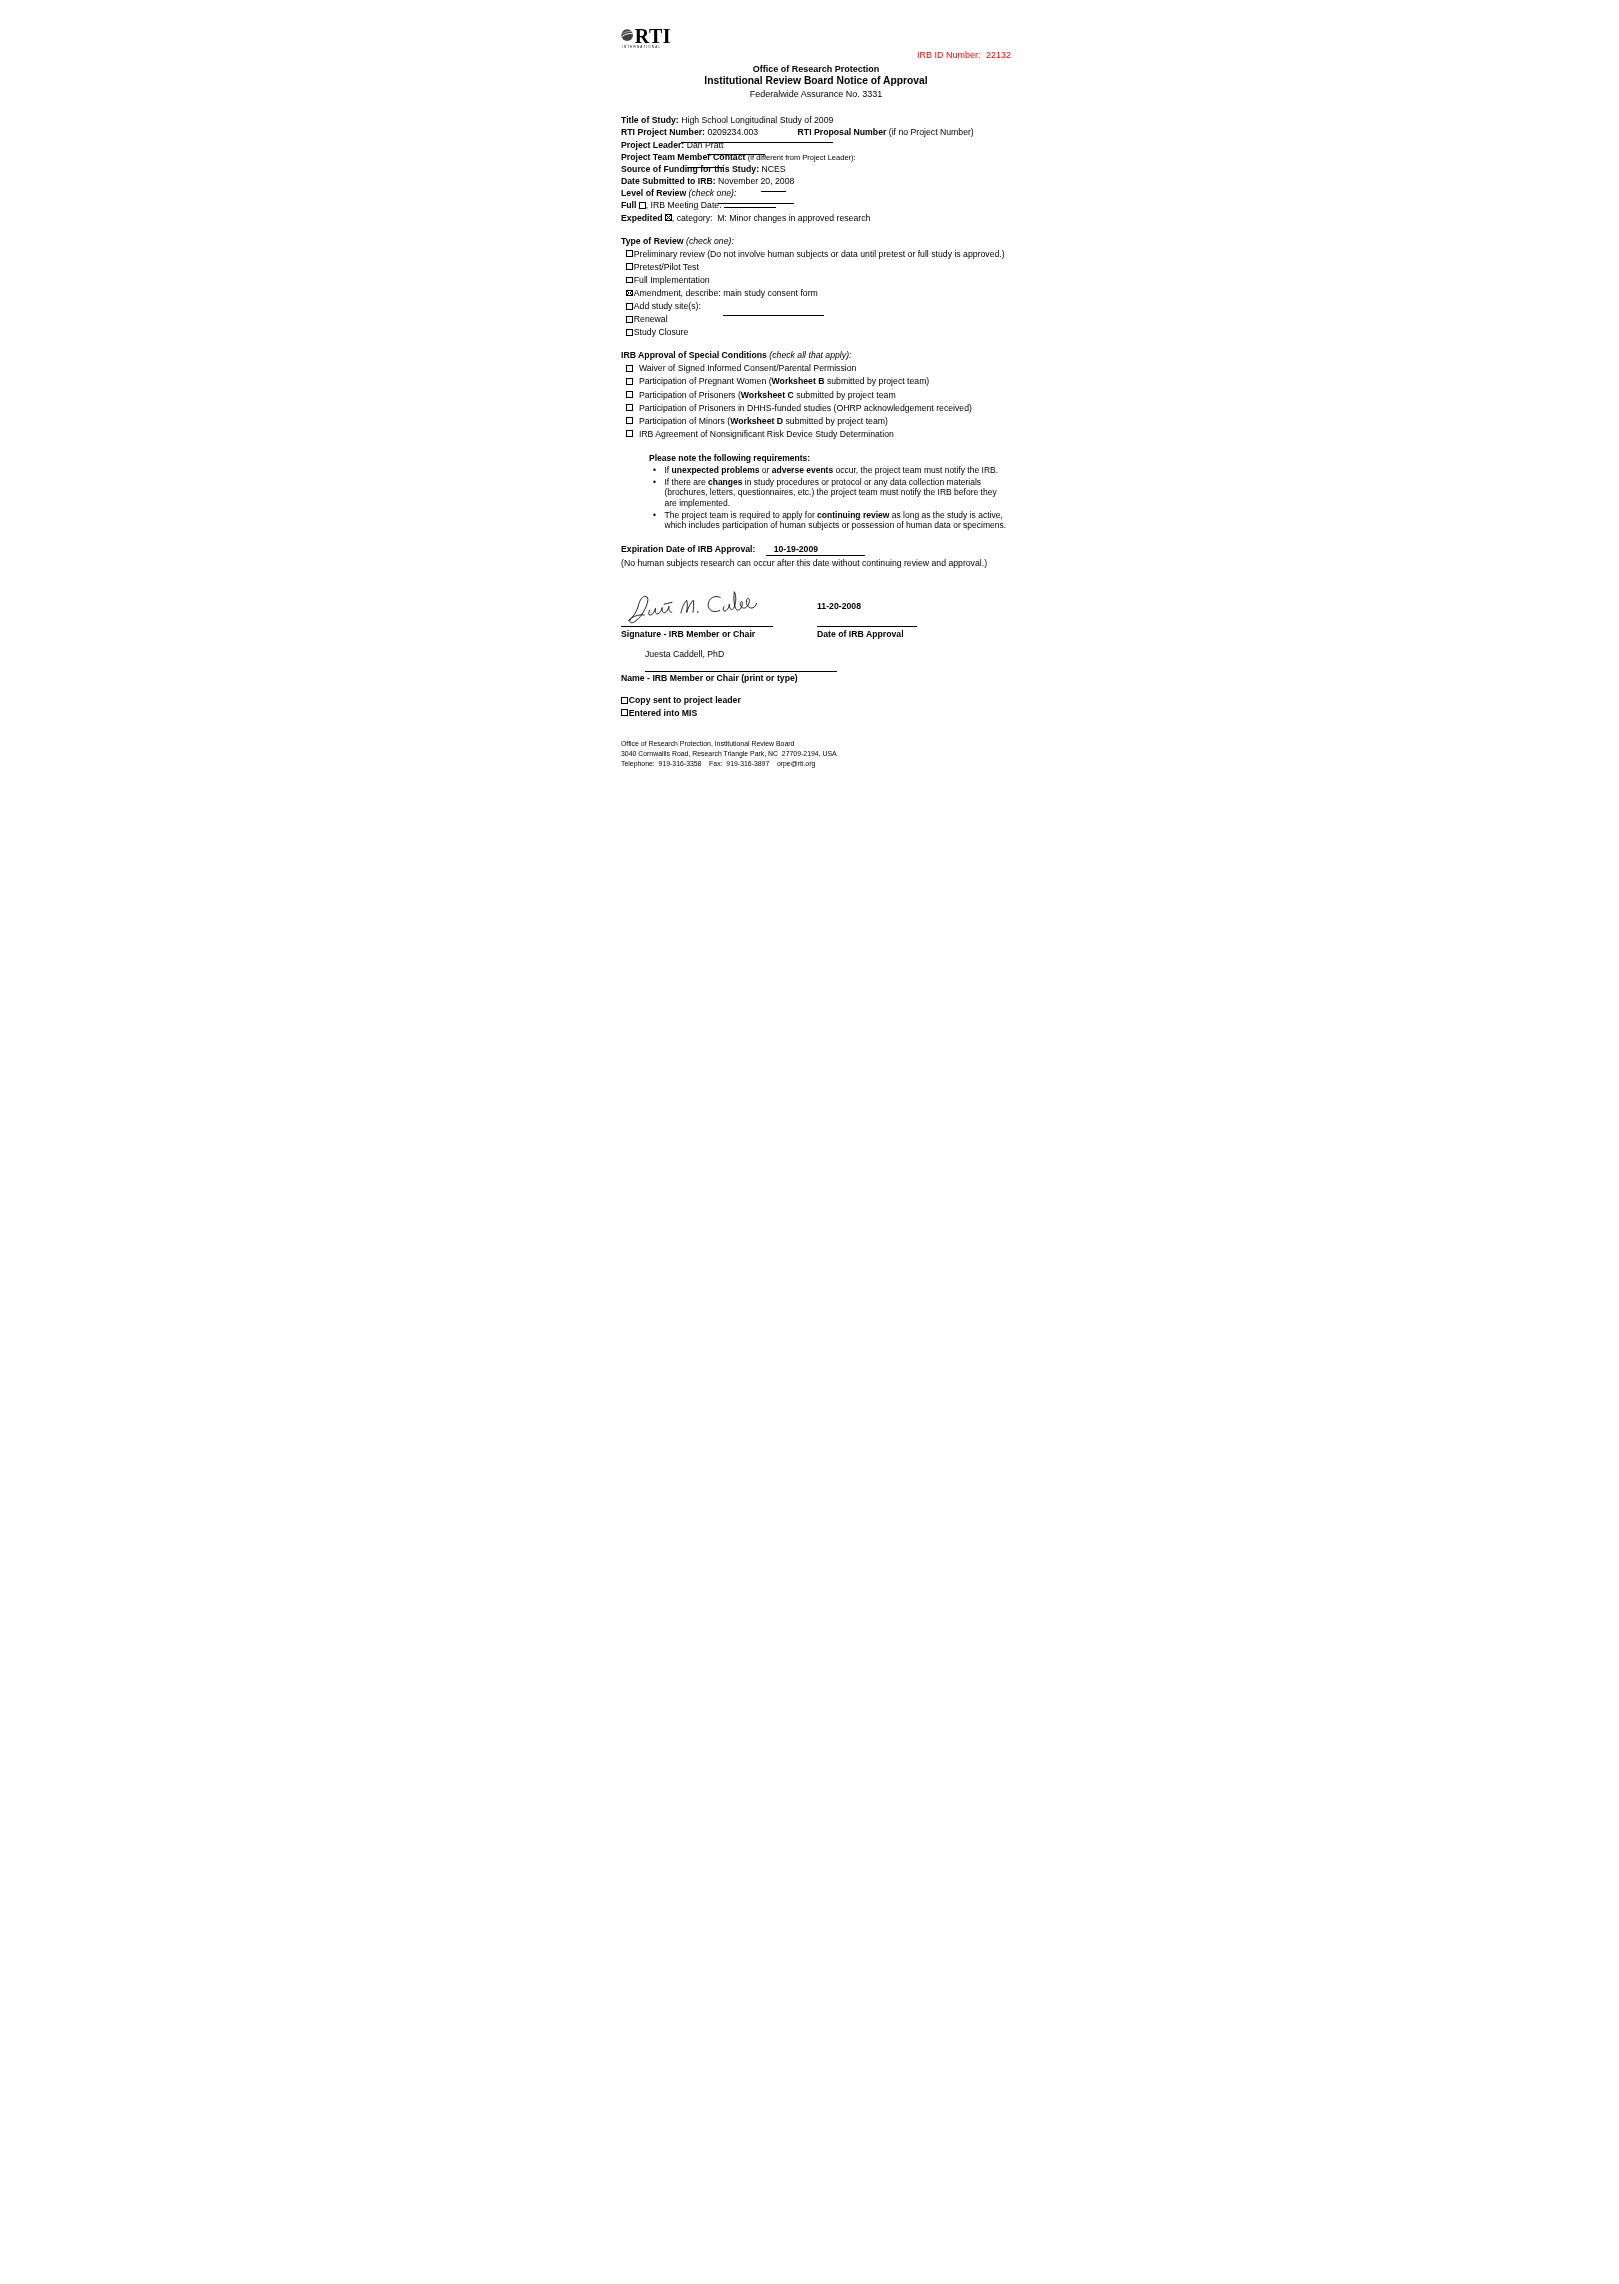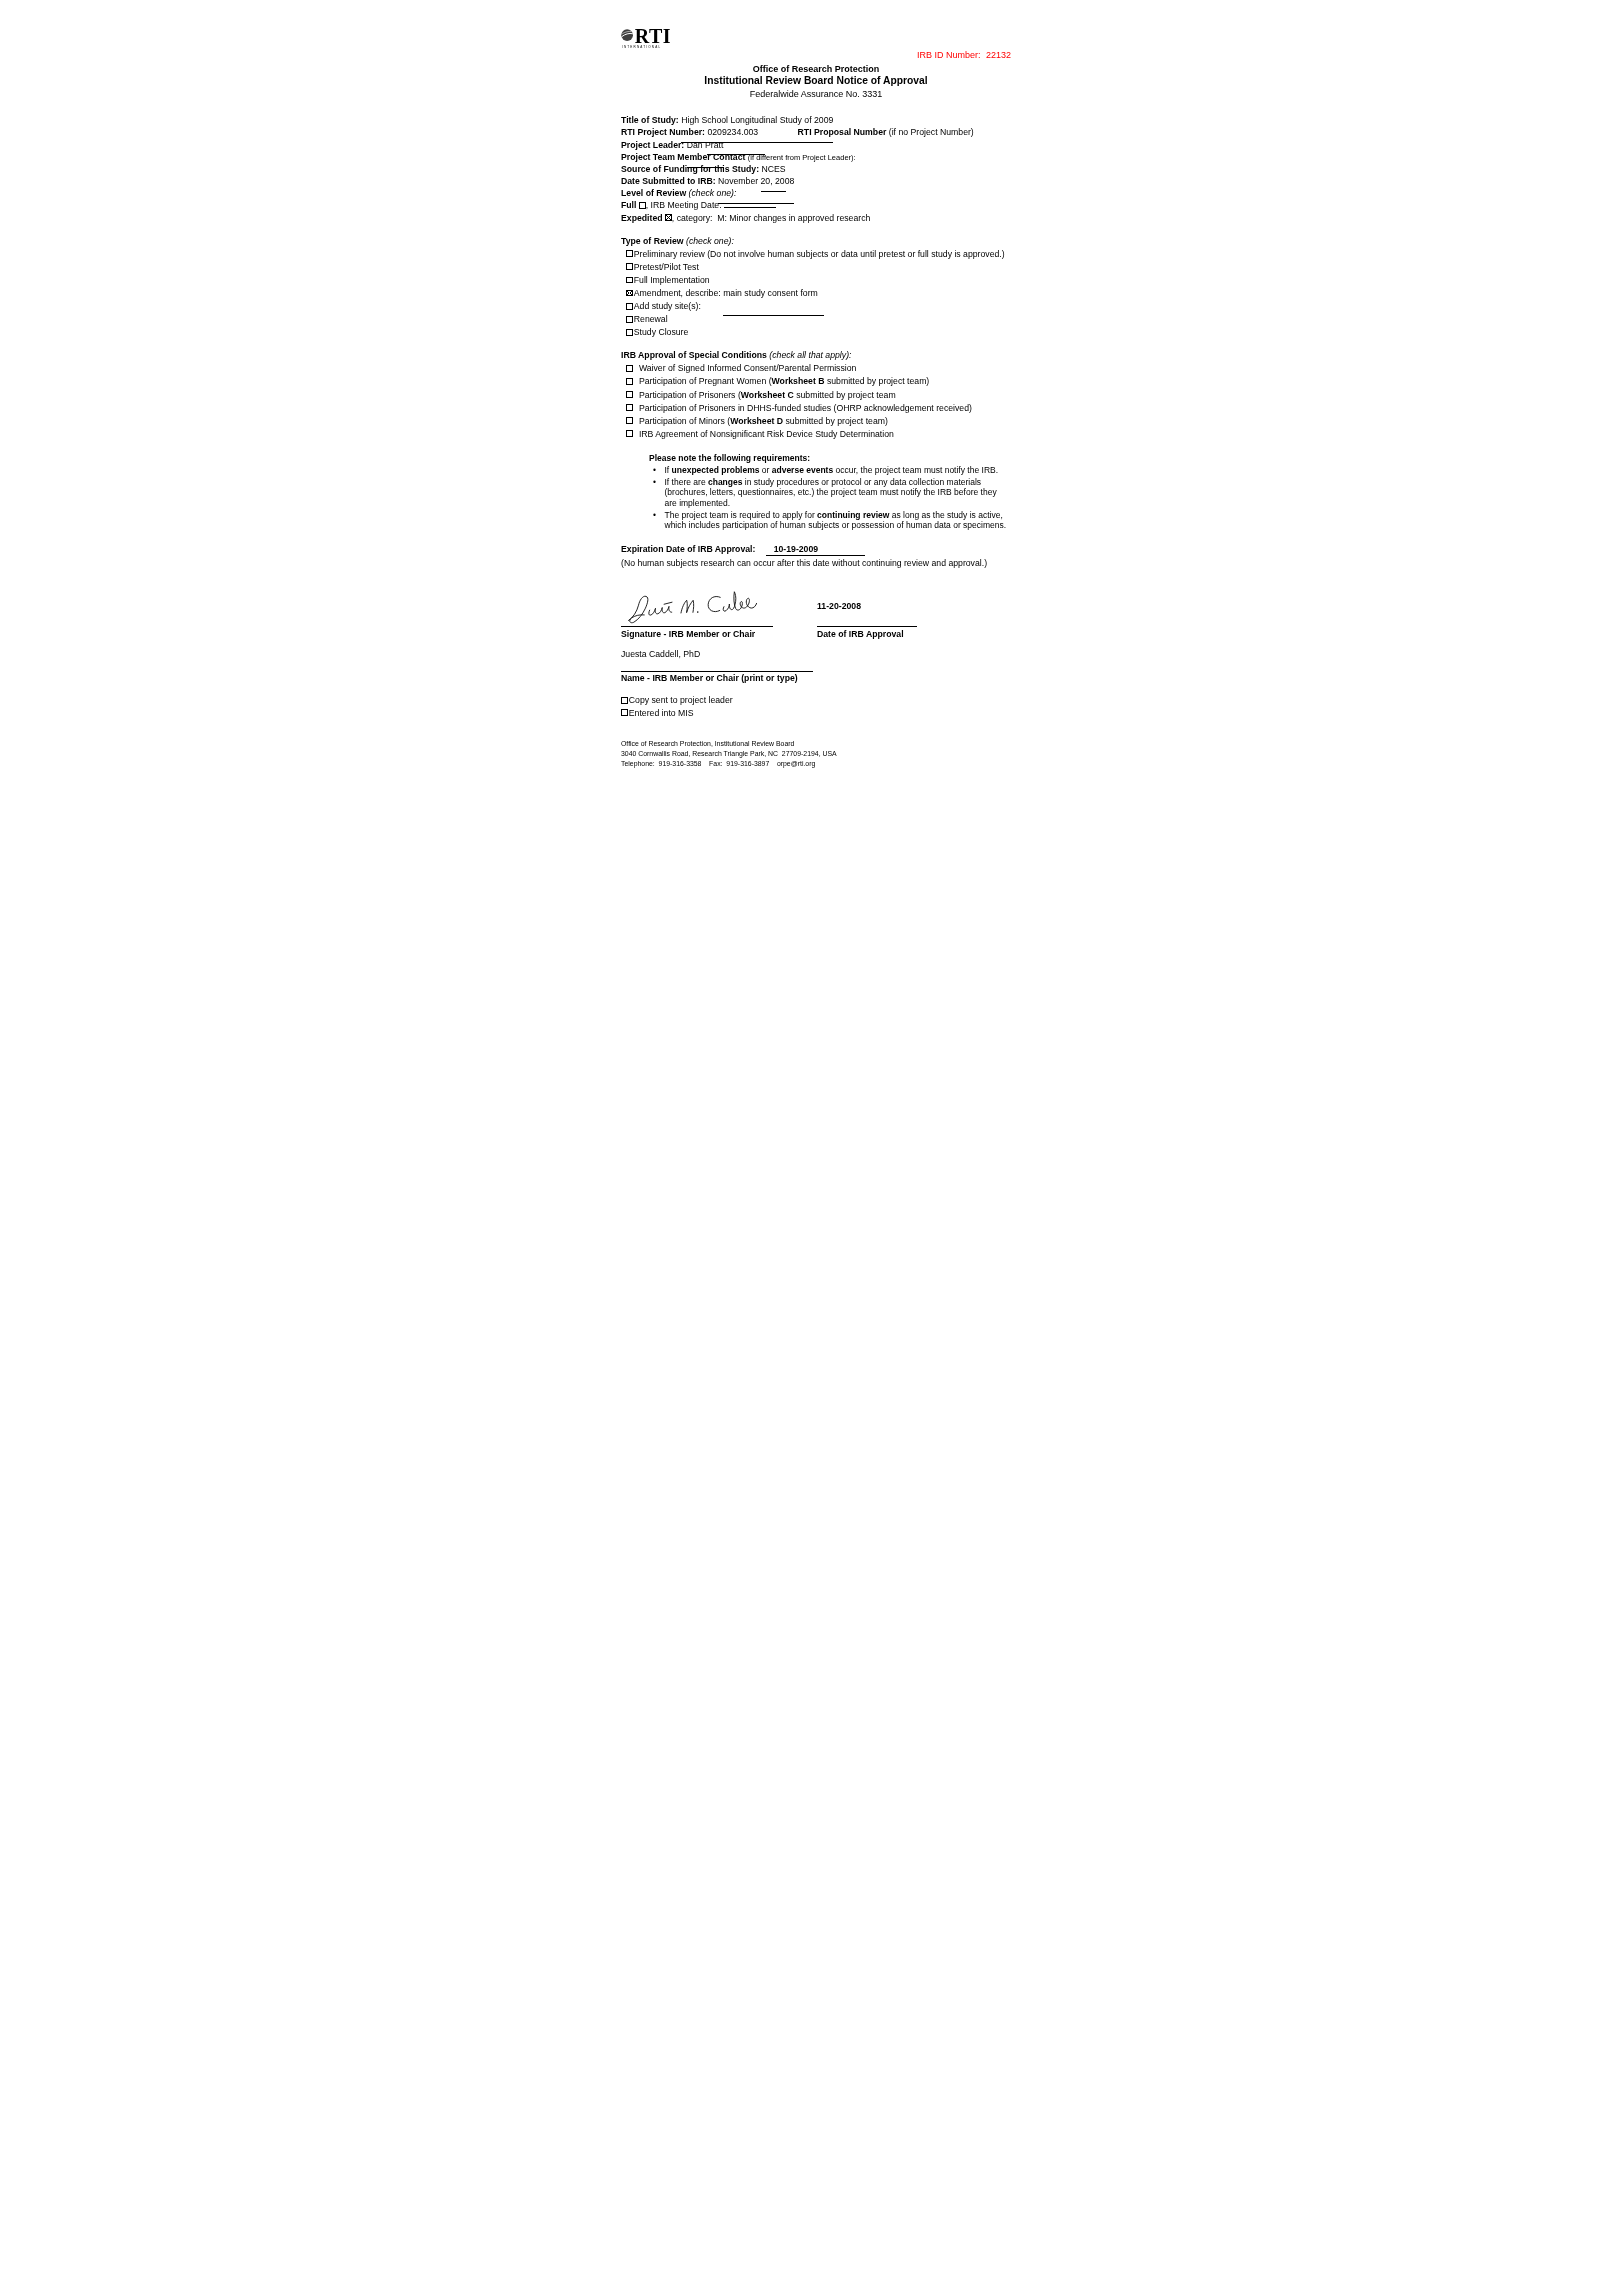--- a/index.html
+++ b/index.html
@@ -65,24 +65,24 @@
   .sig-row { display:flex; margin-top:19px; }
   .sig-col { display:flex; flex-direction:column; }
   .sig-left { width:152px; }
   .sig-right { width:100px; margin-left:44px; }
   .signature-svg { width:137px; height:38px; margin-left:1.8px; }
   .rule { border-bottom:1.2px solid #000; margin-top:auto; }
   .cap { font-weight:bold; margin-top:2.3px; }
   .sig-date { font-weight:bold; margin-top:13.7px; }
 
   .name-block { margin-top:9px; }
-  .name-line { width:192px; border-bottom:0.7px solid #000; padding-bottom:11px; }
+  .name-line { width:192px; border-bottom:0.7px solid #000; padding-bottom:11px;margin-left:24px; }
   .name-cap { font-weight:bold; margin-top:1.8px; }
 
-  .admin { margin-top:10px; }
+  .admin { margin-top:10px;font-weight:bold; }
   .admin .ck-line { padding-left:0; margin-top:1.4px; }
   .admin .checkbox { margin-right:0.9px; }
 
   .footer { margin-top:auto; padding-top:21px; font-size:6.9px; line-height:1.45; }
 </style>
 </head>
 <body>
 
 <div class="page">
 

